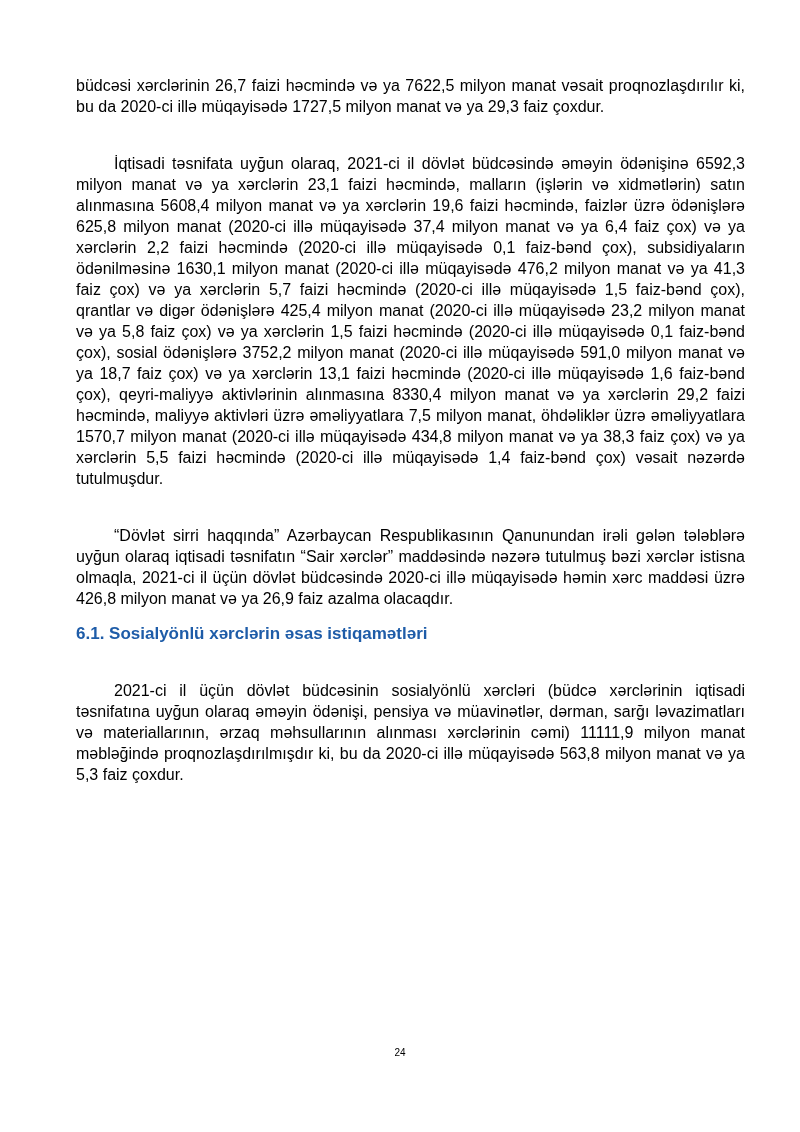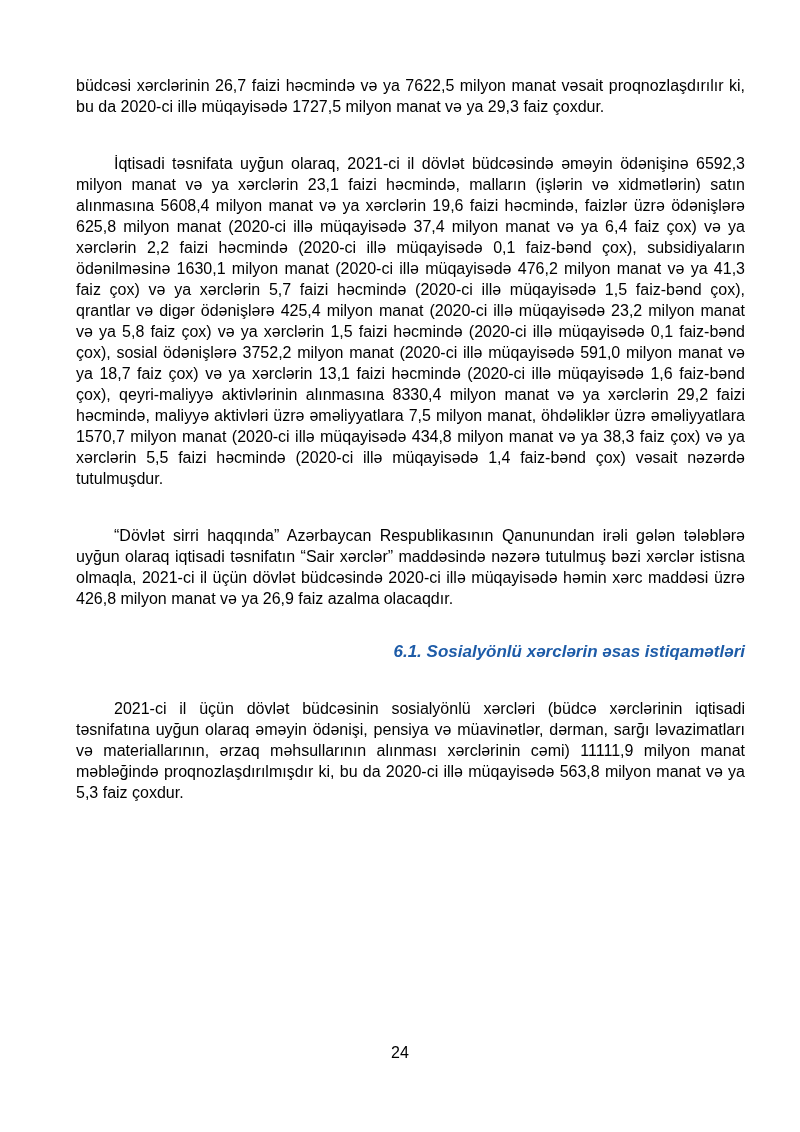--- a/index.html
+++ b/index.html
@@ -27,35 +27,34 @@
     font-size: 16px;
     line-height: 21px;
     text-align: justify;
     color: #000000;
   }
   .para.indent {
     text-indent: 38px;
     margin-top: 36px;
   }
   .section-heading {
-    margin: 33px 0 15px 0;
+    margin: 15px 0 15px 0;
     font-size: 17px;
     line-height: 20px;
     font-weight: bold;
-    text-align: right;
+    text-align: left;
     color: #1e5ca8;
-    font-style: italic;
   }
   .page-number {
     position: absolute;
     top: 1044px;
     left: 0;
     width: 100%;
     text-align: center;
-    font-size: 16px;
+    font-size: 10px;
     line-height: 18px;
     color: #000000;
   }
 </style>
 </head>
 <body>
 
 <div class="page">
   <div class="content">
     <p class="para">büdcəsi xərclərinin 26,7 faizi həcmində və ya 7622,5 milyon manat vəsait proqnozlaşdırılır ki, bu da 2020-ci illə müqayisədə 1727,5 milyon manat və ya 29,3 faiz çoxdur.</p>

